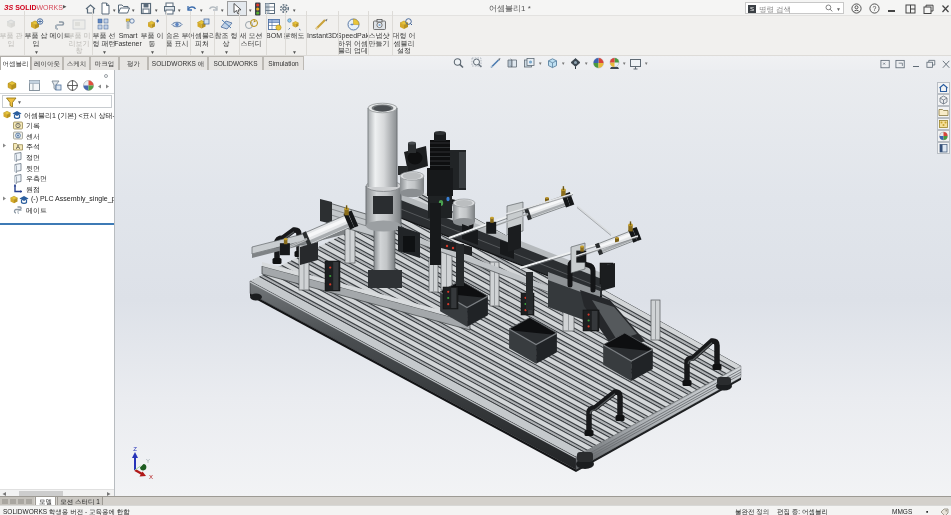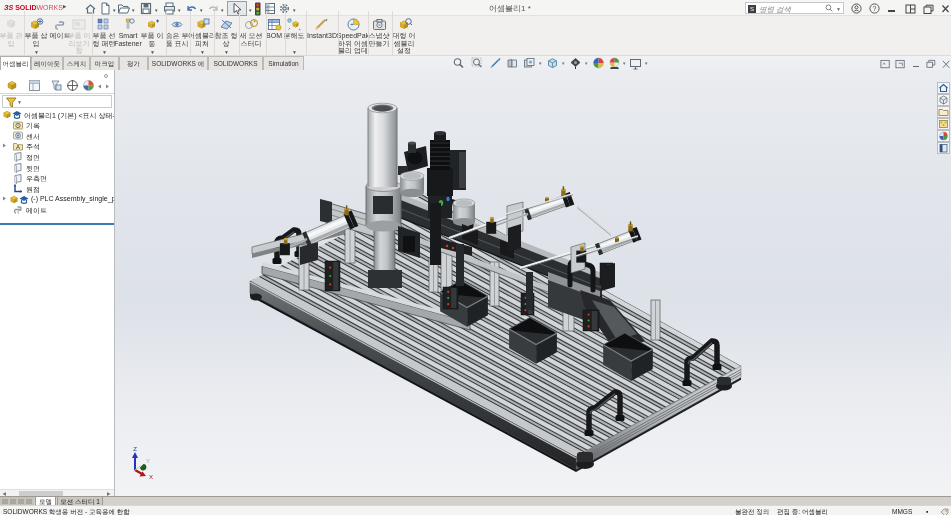--- a/index.html
+++ b/index.html
@@ -9,21 +9,21 @@
 
 
 #titlebar { left:0; top:0; width:951px; height:16px; background:#f5f5f4; border-bottom:1px solid #e3e2e0; }
 #logo { left:4px; top:3.5px; font-size:7px; font-weight:bold; color:#d0021b; letter-spacing:0; }
 #logo .lt { font-weight:bold; }
 #logo .wk { font-weight:normal; color:#d64a5a; }
 .dd { top:7px; font-size:4.5px; color:#555; }
 #title-doc { left:460px; top:3px; width:100px; text-align:center; font-size:8px; color:#555; }
 #searchbox { left:745px; top:2px; width:99px; height:12px; background:#fff; border:1px solid #c8c8c8; font-size:7.5px; color:#888; }
 #searchbox .sq { position:absolute; left:2px; top:1.5px; width:8px; height:8px; background:#3a3f44; color:#fff; font-size:6px; line-height:8px; text-align:center; }
-#searchbox .ph { position:absolute; left:13px; top:2px;font-style:italic; }
+#searchbox .ph { position:absolute; left:13px; top:2px; }
 #searchbox .mg { position:absolute; right:10px; top:1px; font-size:8px; color:#666; }
 #searchbox .dd2 { position:absolute; right:2px; top:3px; font-size:5px; color:#666; }
 
 
 #ribbon { left:0; top:16px; width:951px; height:39px; background:#f1f0ee; }
 .rbtn { position:absolute; top:2px; text-align:center; font-size:7px; color:#333; line-height:7.5px; }
 .rbtn .ric { display:block; margin:0 auto 1px auto; }
 .rbtn.gray { color:#b8b6b2; }
 .rsep { position:absolute; top:4px; width:1px; height:44px; background:#dddbd7; }
 .rdd { position:absolute; font-size:5px; color:#555; }

